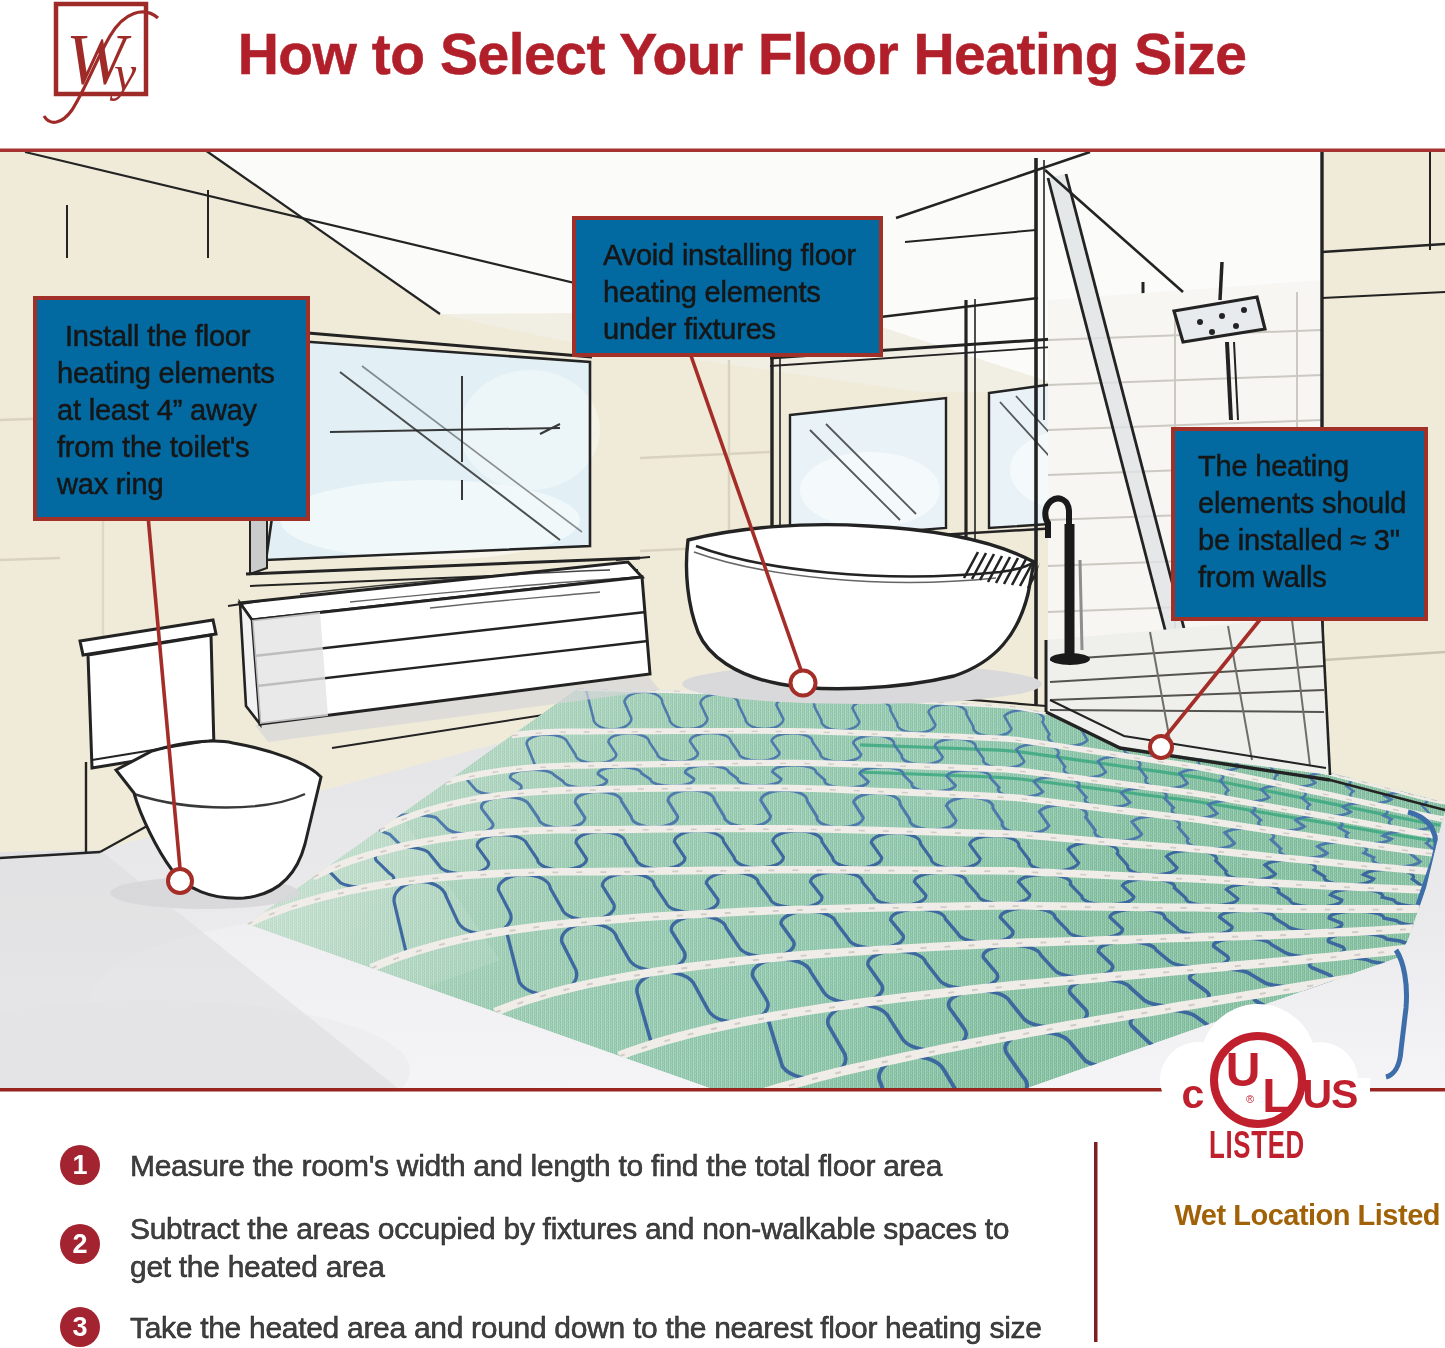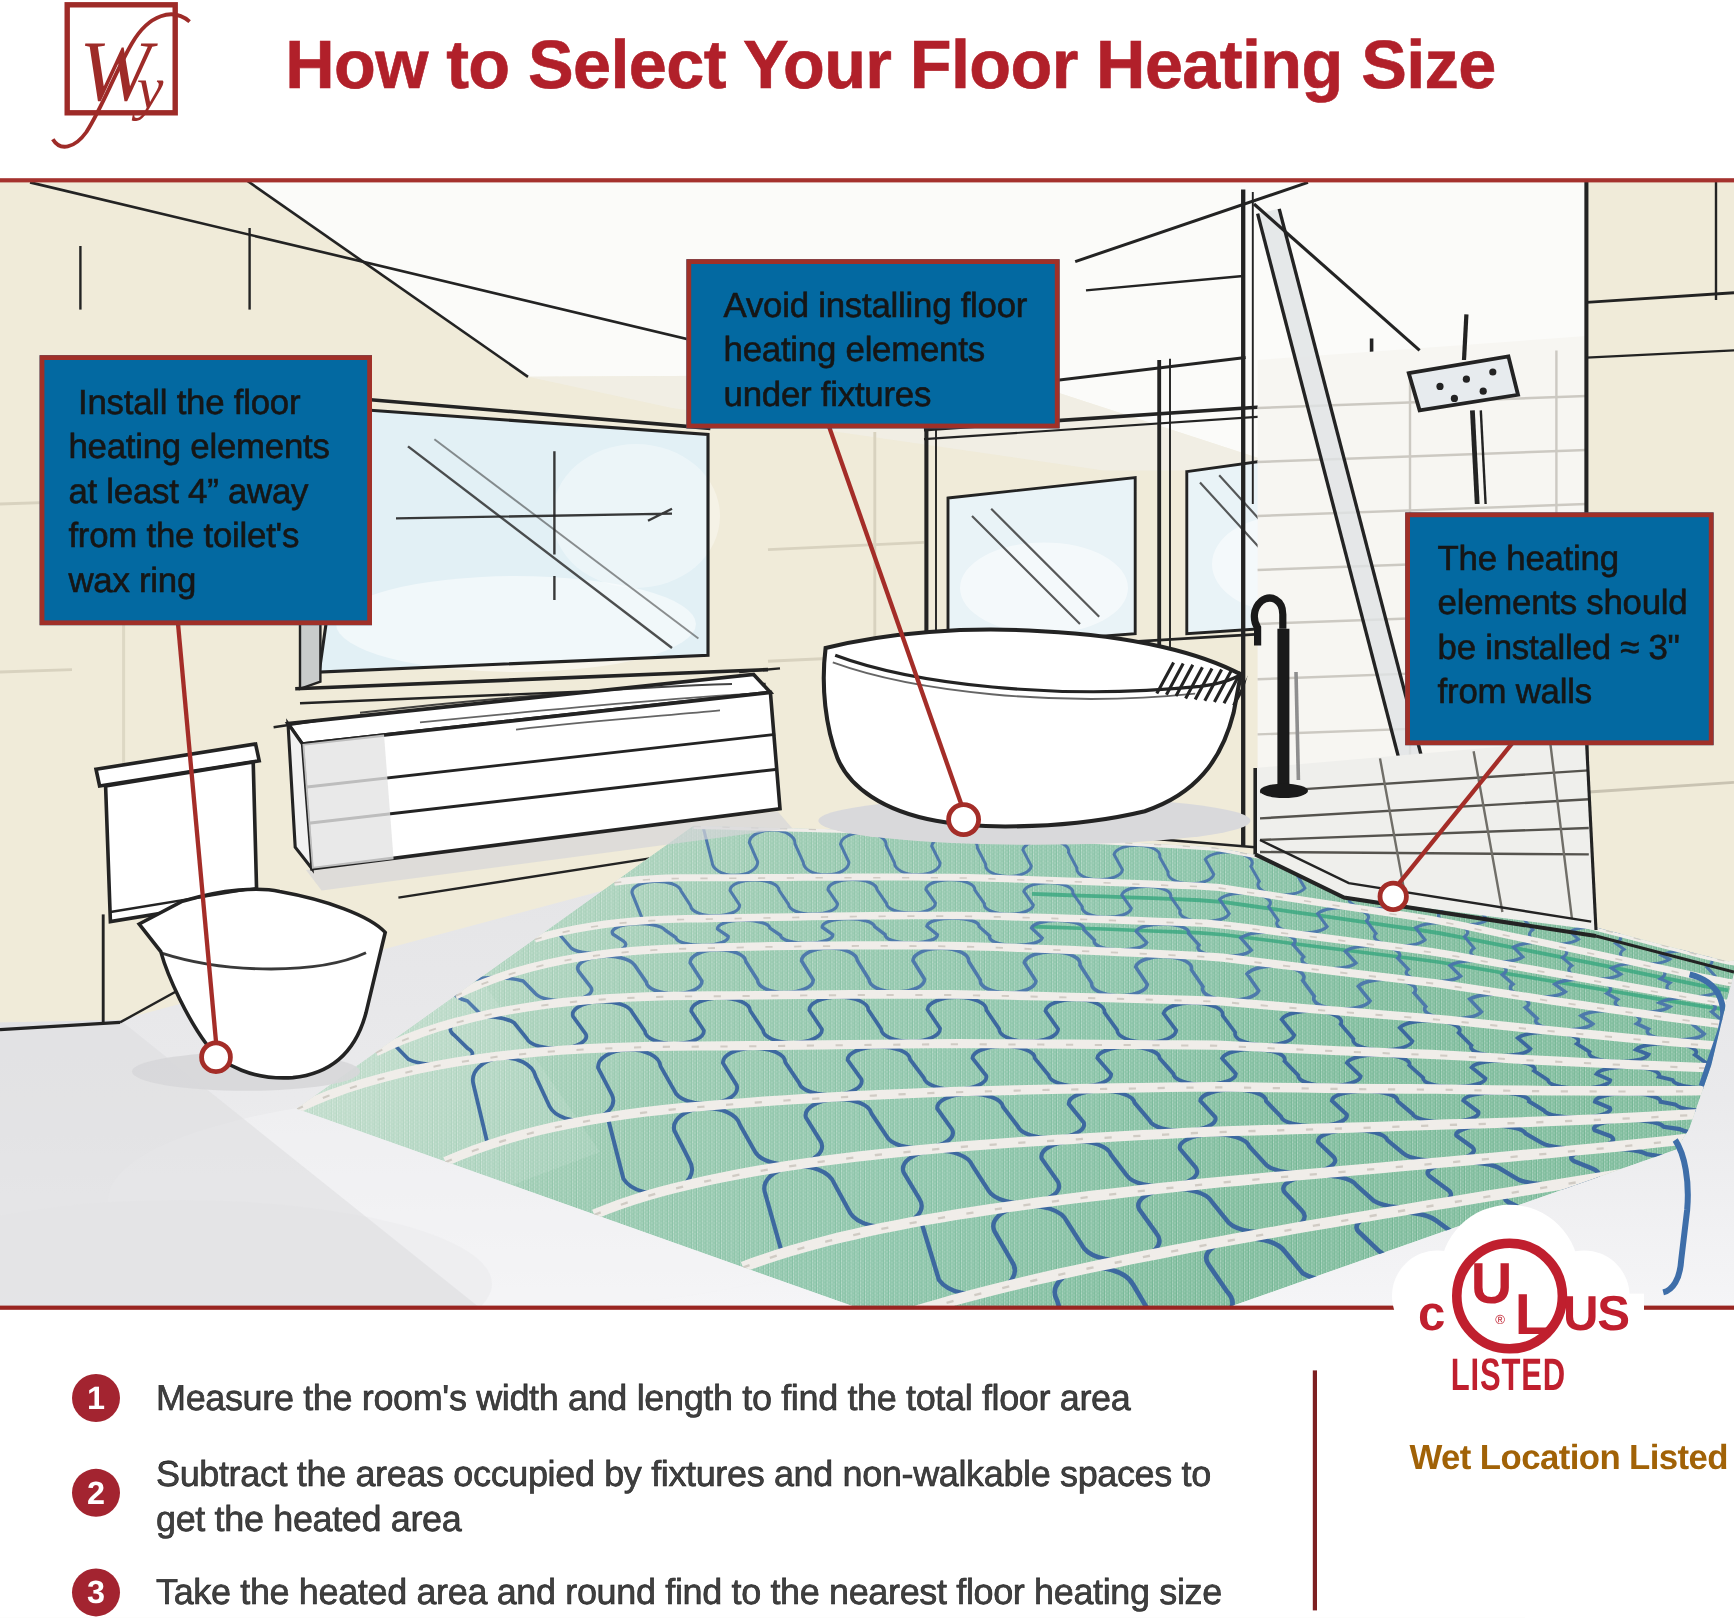--- a/index.html
+++ b/index.html
@@ -311,17 +311,17 @@
 <span style="padding-left:8px">Install the floor</span><br>heating elements<br>at least 4” away<br>from the toilet's<br>wax ring</div>
 
 <div class="callout" style="left:572px;top:216px;width:276px;height:98px;padding:17px 0 18px 27px;">Avoid installing floor<br>heating elements<br>under fixtures</div>
 
 <div class="callout" style="left:1171px;top:417px;width:226px;height:152px;padding:17px 0 17px 23px;margin-top:10px;">The heating<br>elements should<br>be installed ≈ 3"<br>from walls</div>
 
 <div class="stept" style="left:130px;top:1147px;">Measure the room's width and length to find the total floor area</div>
 
 <div class="stept" style="left:130px;top:1210px;">Subtract the areas occupied by fixtures and non-walkable spaces to<br>get the heated area</div>
 
-<div class="stept" style="left:130px;top:1309px;">Take the heated area and round find to the nearest floor heating size</div>
+<div class="stept" style="left:130px;top:1309px;">Take the heated area and round down to the nearest floor heating size</div>
 
 <div class="redt" style="left:1100px;top:1196px;width:340px;">Wet Location Listed</div>
 
 </div>
 
 </body></html>

